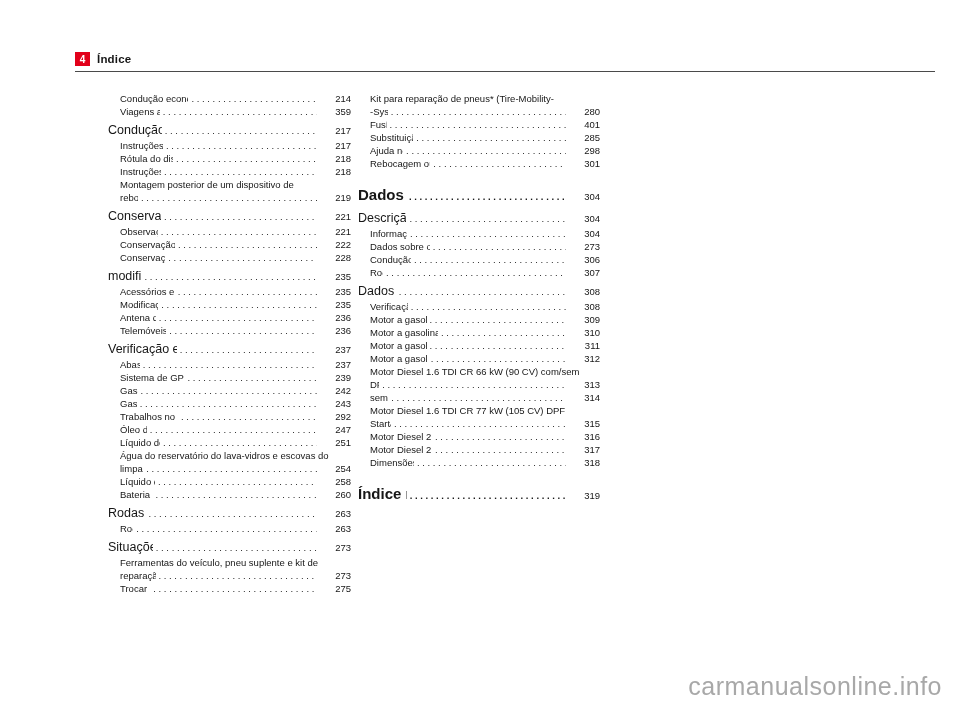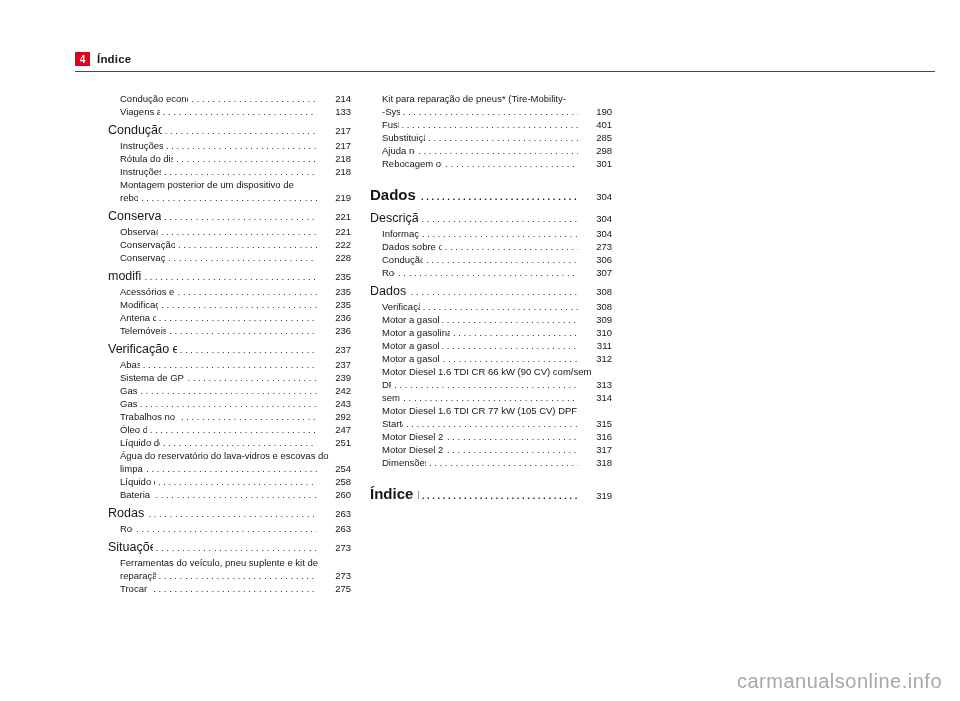--- a/index.html
+++ b/index.html
@@ -23,21 +23,21 @@
     color: #fff;
     width: 15px; height: 14px;
     font-size: 10px; font-weight: bold;
     display: flex; align-items: center; justify-content: center;
     flex: 0 0 auto;
   }
   .title { font-size: 11.5px; font-weight: bold; letter-spacing: 0.2px; }
 
   .col { position: absolute; top: 92px; }
   .col-left  { left: 108px; width: 243px; }
-  .col-right { left: 370px; width: 242px; }
+  .col-right { left: 358px; width: 242px; }
 
   .entry .row { display: flex; align-items: baseline; }
   .entry .text { white-space: nowrap; overflow: hidden; flex: 0 1 auto; }
   .leader {
     flex: 1 1 auto; min-width: 0;
     overflow: hidden; white-space: nowrap;
     margin-left: 3px;
     font-size: 9.5px;
   }
   .leader::after {
@@ -51,22 +51,22 @@
     font-size: 9.5px;
     font-weight: normal;
   }
 
   .sub     { font-size: 9.5px;  line-height: 13px; padding-left: 12px; }
   .section { font-size: 12.5px; line-height: 16px; margin-top: 4px; }
   .chapter { font-size: 15px;   line-height: 19px; font-weight: bold; margin-top: 15px; margin-bottom: 2px; }
 
   .watermark {
     position: absolute;
-    right: 18px; bottom: 8px;
-    font-size: 20px;
+    right: 18px; bottom: 0;
+    font-size: 25px;
     color: #a8a8a8;
     letter-spacing: 0.5px;
   }
 </style>
 </head>
 <body>
 
 <div class="header">
   <div class="badge">4</div>
   <div class="title">Índice</div>
@@ -77,21 +77,21 @@
       <div class="row">
         <span class="text">Condução económica e ecologicamente correcta</span>
         <span class="leader"></span>
         <span class="page">214</span>
       </div>
     </div>
     <div class="entry sub">
       <div class="row">
         <span class="text">Viagens ao estrangeiro</span>
         <span class="leader"></span>
-        <span class="page">133</span>
+        <span class="page">359</span>
       </div>
     </div>
     <div class="entry section">
       <div class="row">
         <span class="text">Condução com reboque</span>
         <span class="leader"></span>
         <span class="page">217</span>
       </div>
     </div>
     <div class="entry sub">
@@ -308,21 +308,21 @@
     </div>
   </div>
 <div class="col col-right">
     <div class="entry sub">
       <div class="row">
         <span class="text">Kit para reparação de pneus* (Tire-Mobility-</span>
       </div>
       <div class="row">
         <span class="text">-System)</span>
         <span class="leader"></span>
-        <span class="page">190</span>
+        <span class="page">280</span>
       </div>
     </div>
     <div class="entry sub">
       <div class="row">
         <span class="text">Fusíveis</span>
         <span class="leader"></span>
         <span class="page">401</span>
       </div>
     </div>
     <div class="entry sub">

